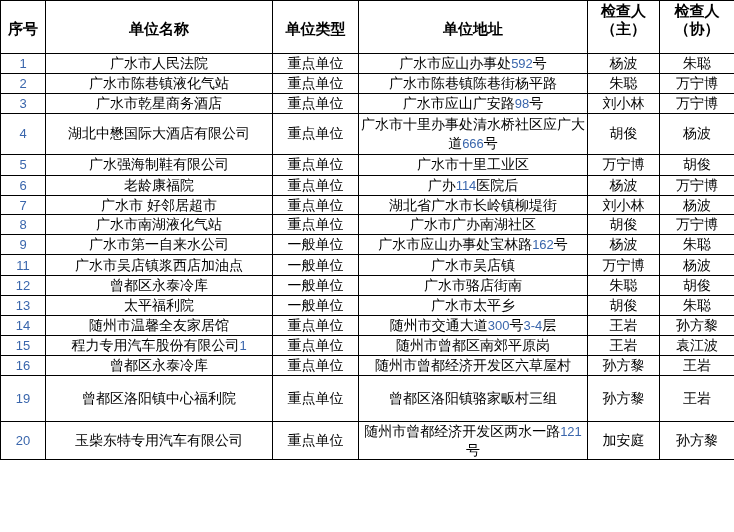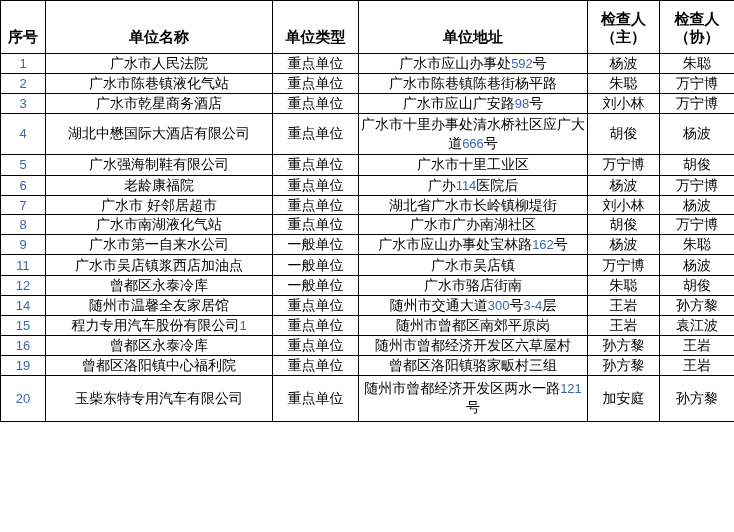--- a/index.html
+++ b/index.html
@@ -26,21 +26,21 @@
     padding: 0 2px;
     overflow: hidden;
     line-height: 1.35;
     font-size: 14px;
   }
   .sheet thead tr { height: 53px; }
   .sheet th {
     font-weight: bold;
     font-size: 15px;
     vertical-align: bottom;
-    padding-bottom: 6px;
+    padding-bottom: 14px;
     white-space: pre-line;
     line-height: 1.25;
   }
   .sheet tbody tr { height: 19px; }
   .sheet tbody tr:nth-child(4)  { height: 41px; }
   .sheet tbody tr:nth-child(5)  { height: 21px; }
   .sheet tbody tr:nth-child(10) { height: 21px; }
   .sheet tbody tr:nth-child(16) { height: 46px; margin-top: 20px; }
   .sheet tbody tr:nth-child(17) { height: 36px; }
   .sheet tbody tr:nth-child(18) { height: 21px; }
@@ -167,20 +167,28 @@
       </tr>
       <tr>
         <td><span class="num">12</span></td>
         <td>曾都区永泰冷库</td>
         <td>一般单位</td>
         <td>广水市骆店街南</td>
         <td>朱聪</td>
         <td>胡俊</td>
       </tr>
       <tr>
+        <td><span class="num">13</span></td>
+        <td>太平福利院</td>
+        <td>一般单位</td>
+        <td>广水市太平乡</td>
+        <td>胡俊</td>
+        <td>朱聪</td>
+      </tr>
+      <tr>
         <td><span class="num">14</span></td>
         <td>随州市温馨全友家居馆</td>
         <td>重点单位</td>
         <td>随州市交通大道<span class="num">300</span>号<span class="num">3-4</span>层</td>
         <td>王岩</td>
         <td>孙方黎</td>
       </tr>
       <tr>
         <td><span class="num">15</span></td>
         <td>程力专用汽车股份有限公司<span class="num">1</span></td>

